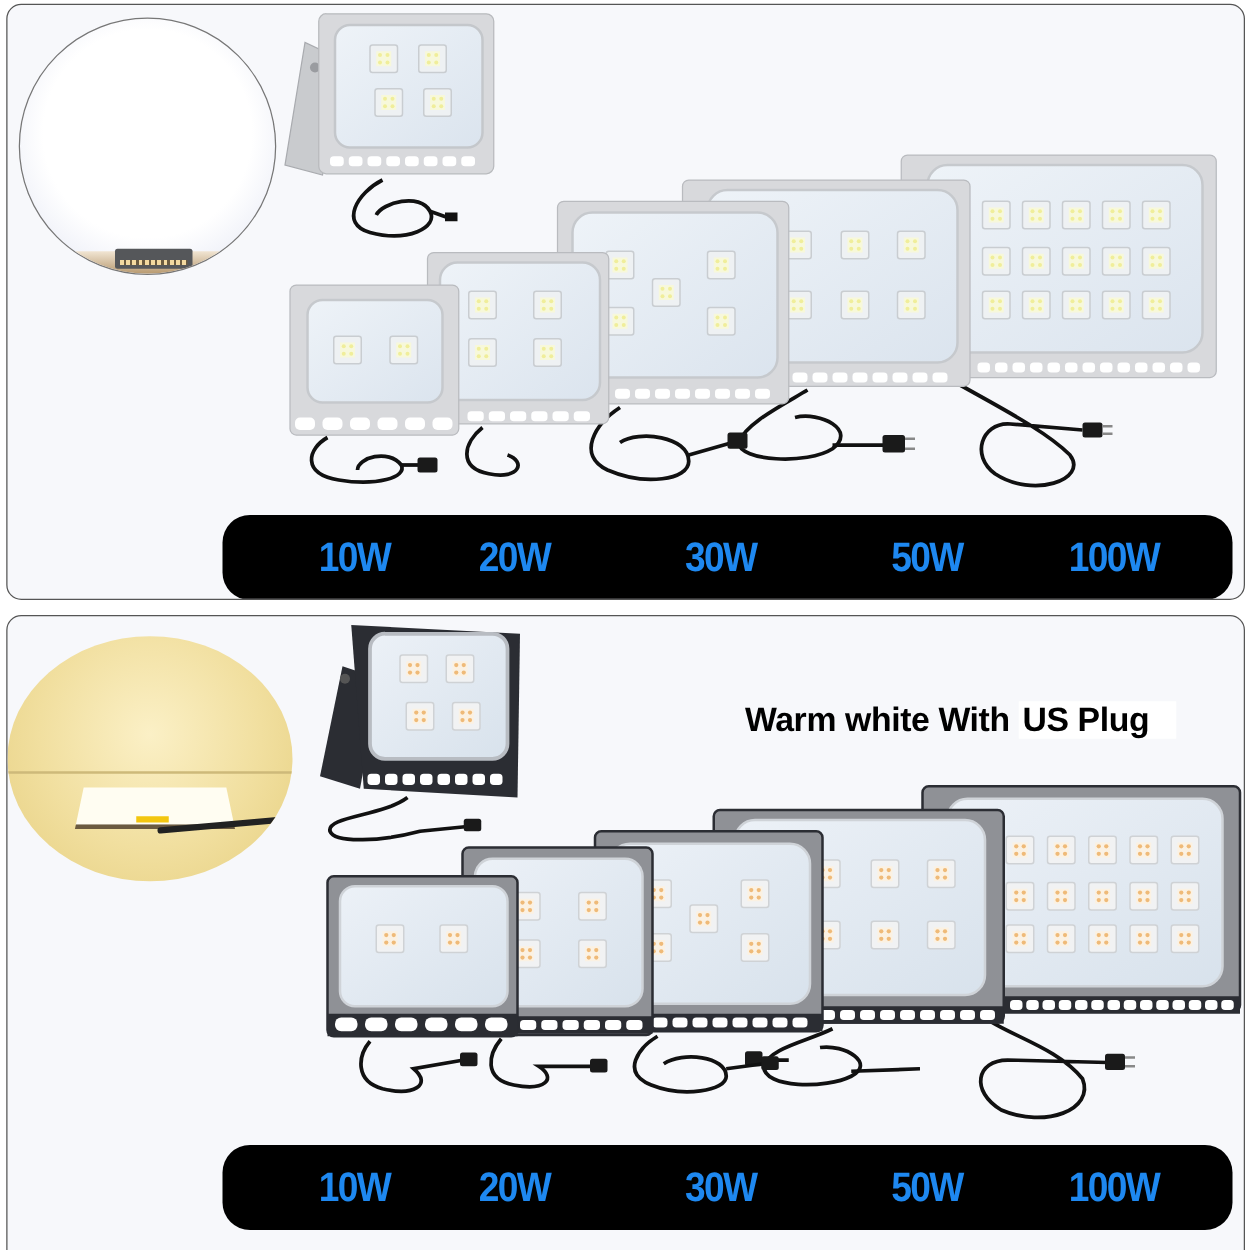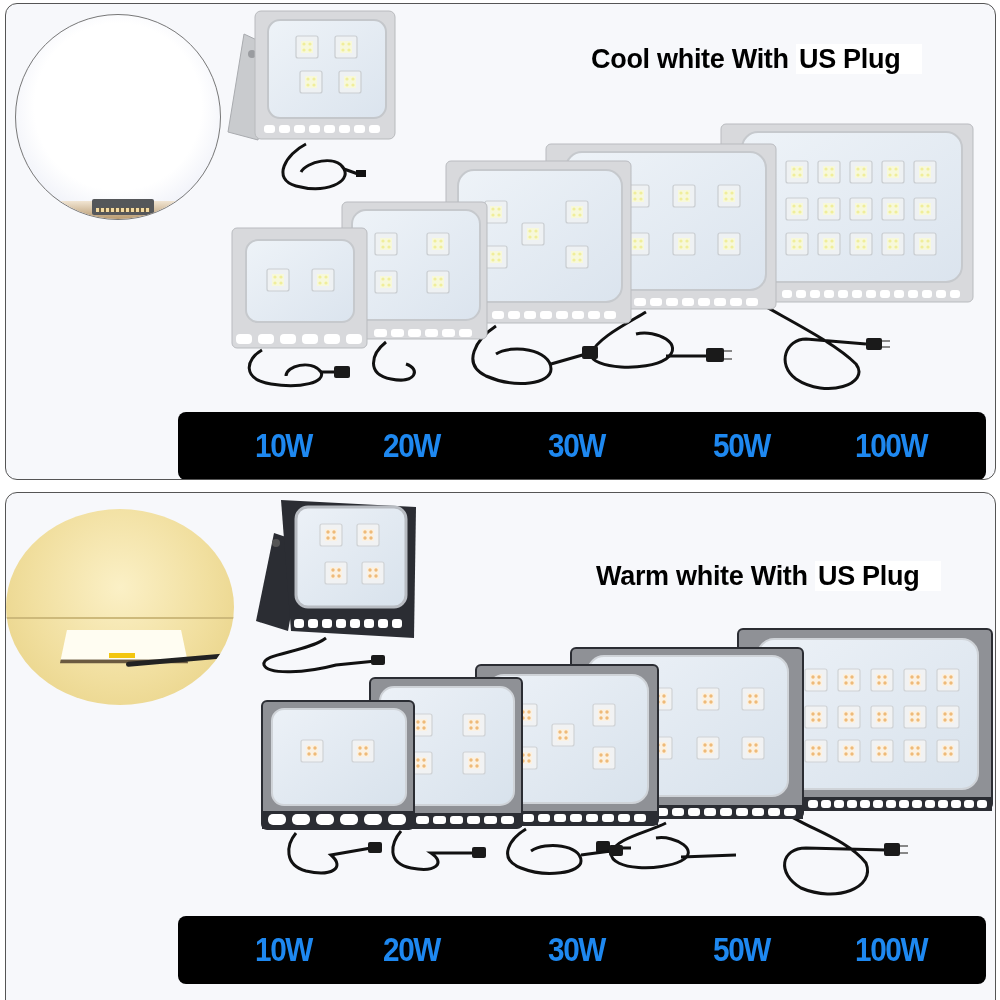--- a/index.html
+++ b/index.html
@@ -4,41 +4,37 @@
 <style>
   html,body{margin:0;padding:0;background:#ffffff;}
   body{width:1000px;height:1000px;position:relative;overflow:hidden;font-family:"Liberation Sans",sans-serif;}
   .panel{position:absolute;left:5px;width:991px;background:#f7f8fb;border:1.5px solid #555;border-radius:12px;box-sizing:border-box;overflow:hidden;}
   #panel-cool{top:3px;height:477px;}
   #panel-warm{top:492px;height:641px;}
   .headline{position:absolute;font-weight:bold;color:#000;font-size:27px;letter-spacing:-0.3px;white-space:nowrap;}
   .headline .a{font-family:"Liberation Sans",sans-serif;font-stretch:condensed;}
   .headline .b{background:#ffffff;padding:0 22px 0 3px;font-weight:bold;}
   .circle{position:absolute;border-radius:50%;overflow:hidden;}
-  .wbar{position:absolute;left:172px;width:808px;background:#000;border-radius:8px;}
+  .wbar{position:absolute;left:172px;width:808px;background:#000;border-radius:22px;}
   .wlab{position:absolute;top:0;height:100%;display:flex;align-items:center;color:#1e88f0;font-weight:bold;font-size:33px;letter-spacing:-1.5px;transform:scaleX(0.9);transform-origin:left center;}
   svg{position:absolute;overflow:visible;}
 </style>
 </head>
 <body>
 
 <div class="panel" id="panel-cool">
 
   <div class="circle" style="left:9px;top:10px;width:206px;height:206px;border:1px solid #777;box-sizing:border-box;
               background:radial-gradient(circle at 50% 45%,#ffffff 0%,#ffffff 55%,#eef0f8 78%,#d9dcec 100%);">
     <div style="position:absolute;left:38px;bottom:0;width:128px;height:18px;background:linear-gradient(#f1e5d3,#b89a70);"></div>
     <div style="position:absolute;left:76px;bottom:4px;width:62px;height:16px;background:#55575a;border-radius:2px;">
       <div style="position:absolute;left:4px;right:4px;bottom:3px;height:4px;background:repeating-linear-gradient(90deg,#f3d9a0 0 3px,#6b5b40 3px 5px);"></div>
     </div>
   </div>
 
-  <div class="headline" style="left:585px;top:40px;">
-    <span class="a">Cool white With</span>
-    <span class="b">US Plug</span>
-  </div>
 
   <svg width="991" height="477" viewBox="0 0 991 477" style="left:0;top:0;">
     <defs>
       <linearGradient id="lensC" x1="0" y1="0" x2="1" y2="1">
         <stop offset="0" stop-color="#eef3f8"></stop>
           <stop offset="1" stop-color="#dbe4ee"></stop>
       </linearGradient>
       <g id="chipC">
         <rect x="-11" y="-11" width="22" height="22" rx="2" fill="#eef1f3" stroke="#c9cdd1" stroke-width="1.2"></rect>
         <rect x="-6" y="-6" width="12" height="12" fill="#f7f8da"></rect>

